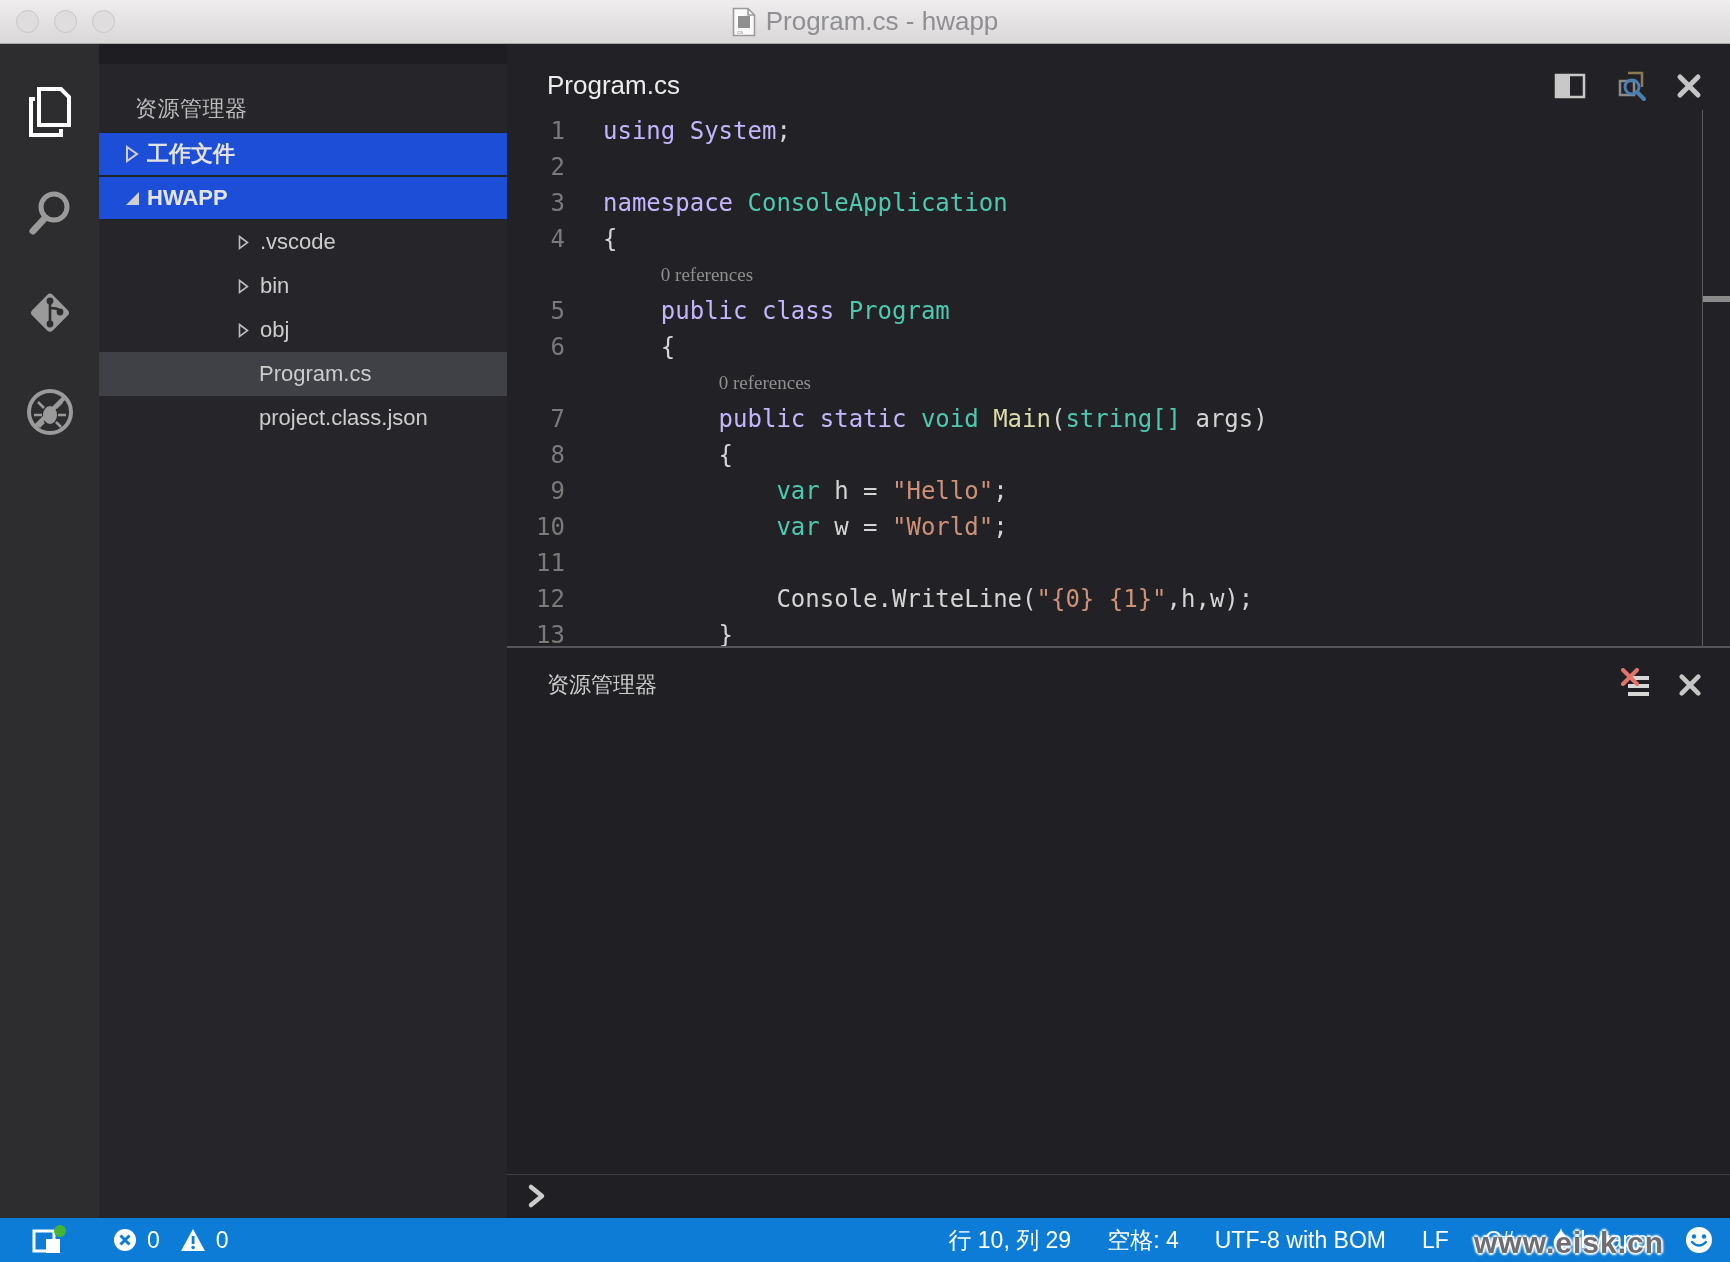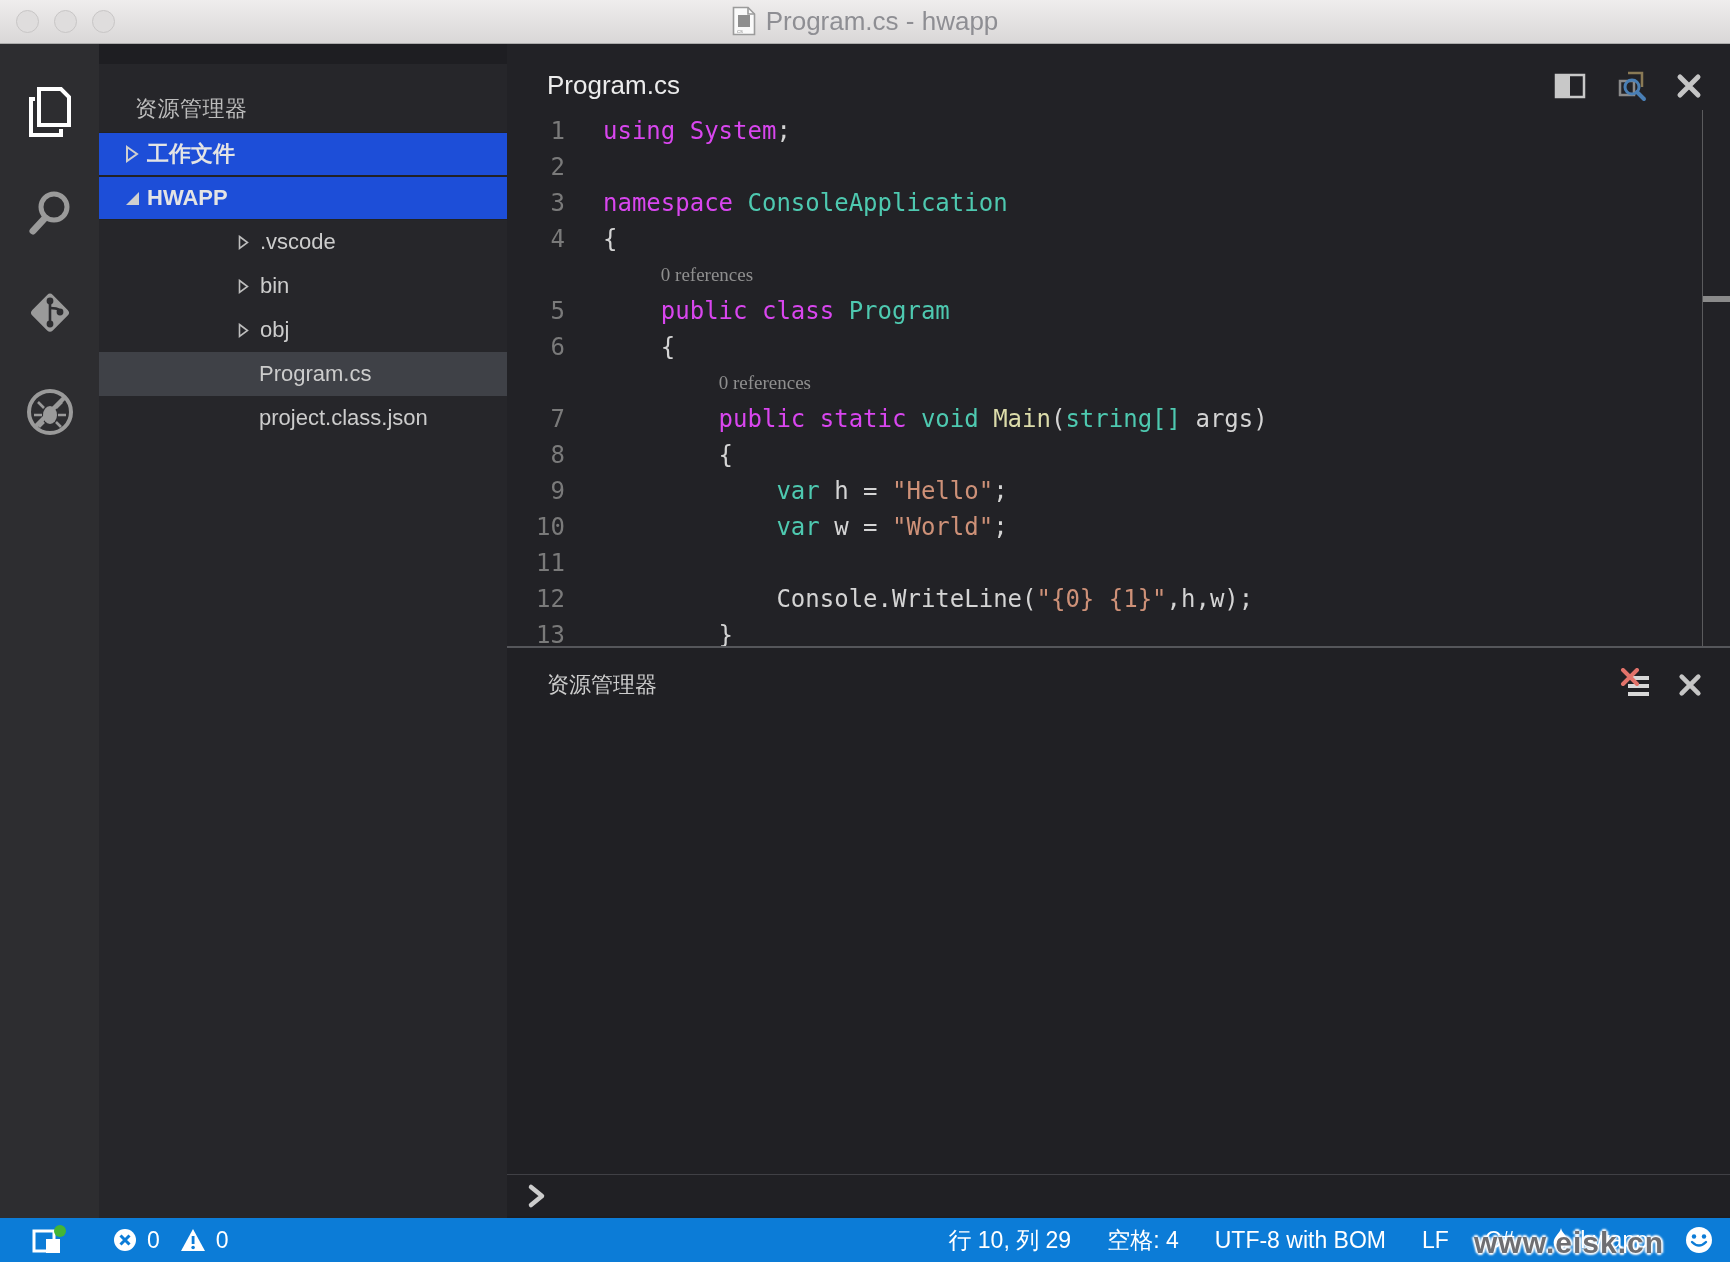--- a/index.html
+++ b/index.html
@@ -5,21 +5,21 @@
   * { margin:0; padding:0; box-sizing:border-box; }
   html,body { width:1730px; height:1262px; overflow:hidden; background:#1E1E22; }
   body { font-family:"Liberation Sans", sans-serif; position:relative; }
 
   
   .titlebar { position:absolute; left:0; top:0; width:1730px; height:44px;
     background:linear-gradient(#EFEDED,#D9D7D7); border-bottom:1px solid #ACACAC;
     display:flex; align-items:center; }
   .traffic { display:flex; gap:15px; margin-left:16px; }
   .light { width:23px; height:23px; border-radius:50%; background:#DFDDDD; border:1px solid #C8C6C6; }
-  .title-center { position:absolute; left:0; right:0; display:flex; justify-content:center; align-items:flex-start; gap:10px; }
+  .title-center { position:absolute; left:0; right:0; display:flex; justify-content:center; align-items:center; gap:10px; }
   .win-title { font-size:26px; color:#8E8E93; }
 
   
   .activitybar { position:absolute; left:0; top:44px; width:99px; bottom:44px; background:#2D2D30;
     display:flex; flex-direction:column; align-items:center; }
   .ab-item { width:99px; height:100px; display:flex; align-items:center; justify-content:center; cursor:pointer; }
 
   .sidebar { position:absolute; left:99px; top:44px; width:408px; bottom:44px; background:#26262A; color:#C5C5C5;margin-top:20px; }
   .sb-title { height:68px; padding:30px 0 0 36px; font-size:22px; color:#BDBDBD; letter-spacing:.5px; }
   .section-row { height:44px; background:#1d4ed8; border-top:1px solid #222225; border-bottom:1px solid #222225;
@@ -37,21 +37,21 @@
   .editor { position:relative; height:604px; background:#222226; border-bottom:2px solid #55565A; overflow:hidden; }
   .editor-header { height:69px; display:flex; align-items:center; padding:14px 28px 0 40px; }
   .editor-title { font-size:26px; color:#ECECEC; flex:0 0 auto; }
   .editor-actions { margin-left:auto; display:flex; align-items:center; gap:28px; }
   .ed-action { cursor:pointer; display:flex; }
 
   .code-area { position:relative; font-family:"DejaVu Sans Mono", monospace; font-size:24px; }
   .crow { display:flex; height:36px; line-height:36px; white-space:pre; }
   .gut { width:58px; text-align:right; color:#7A7A7A; flex:0 0 58px; }
   .ctext { color:#D4D4D4; }
-  .c-k { color:#d946ef; } .c-t { color:#4EC9B0; } .c-m { color:#DCDCAA; }
+  .c-k { color:#c4b5fd; } .c-t { color:#4EC9B0; } .c-m { color:#DCDCAA; }
   .c-s { color:#CE9178; } .c-p { color:#D4D4D4; }
   .lens { font-family:Liberation Serif, serif; font-size:19px; color:#8F8F8F; }
   .rstrip { position:absolute; top:66px; bottom:0; right:27px; border-left:1px solid #8A8A8A; opacity:.55; }
   .rthumb { position:absolute; top:252px; right:0; width:27px; height:6px; background:#8A8A8A; }
 
   
   .panel { position:relative; height:568px; background:#202024; display:flex; flex-direction:column; }
   .panel-header { height:64px; display:flex; align-items:center; padding:10px 28px 0 40px; }
   .panel-title { font-size:22px; color:#CCCCCC; }
   .panel-actions { margin-left:auto; display:flex; align-items:center; gap:26px; }

